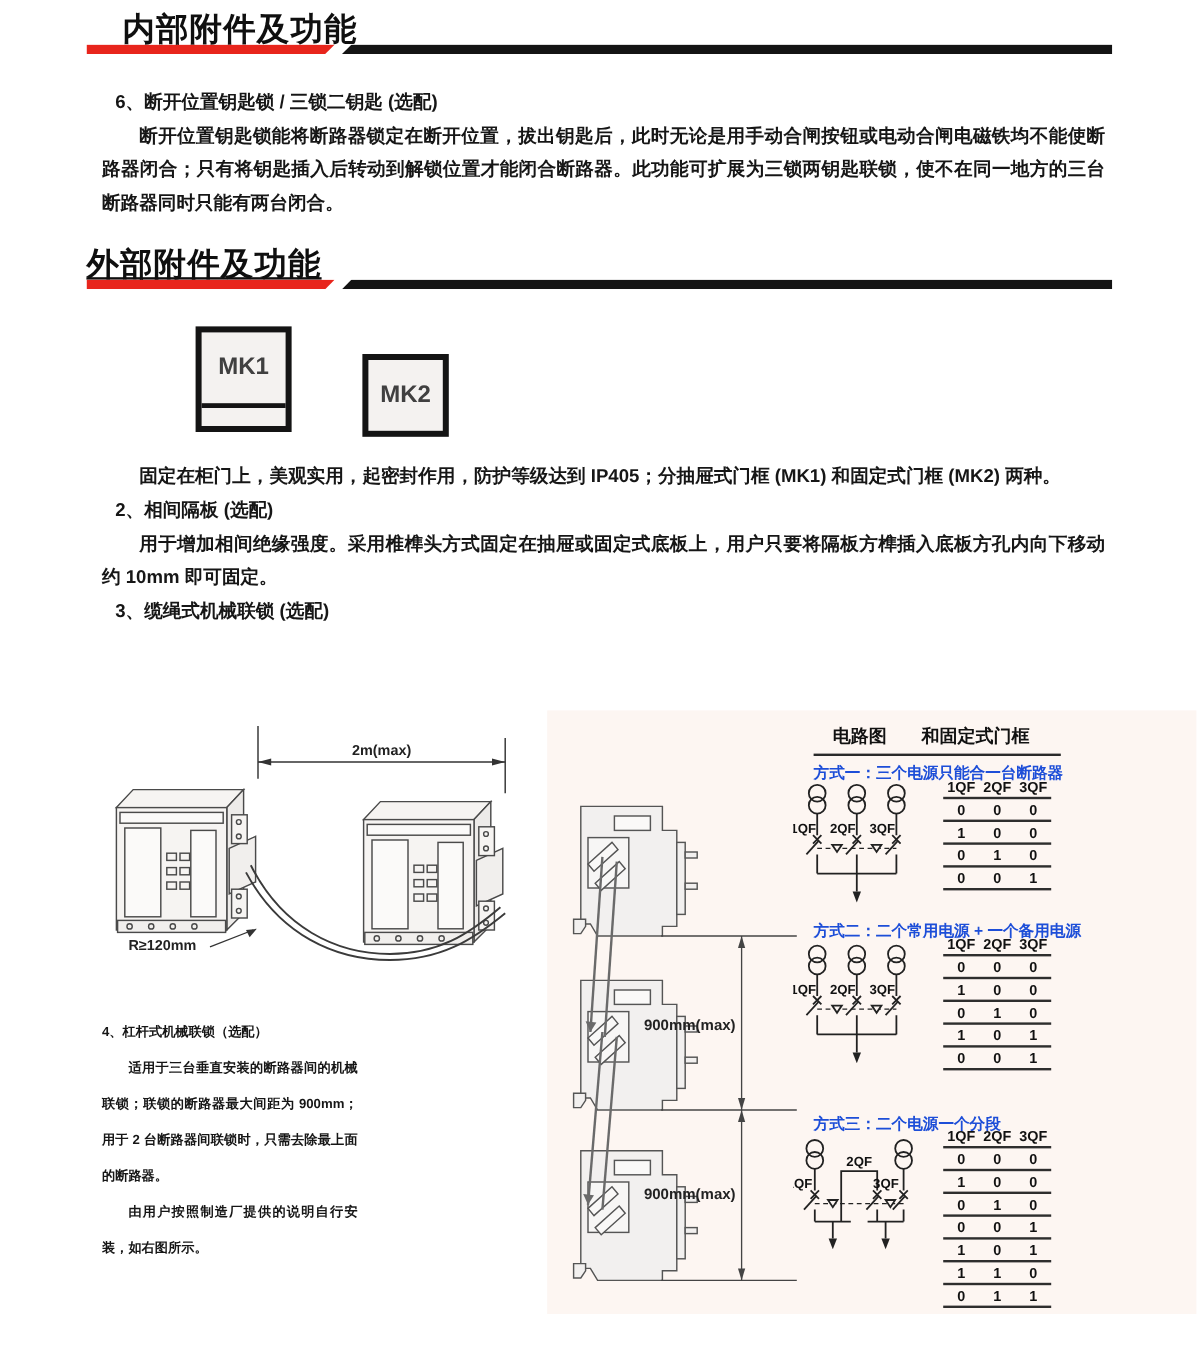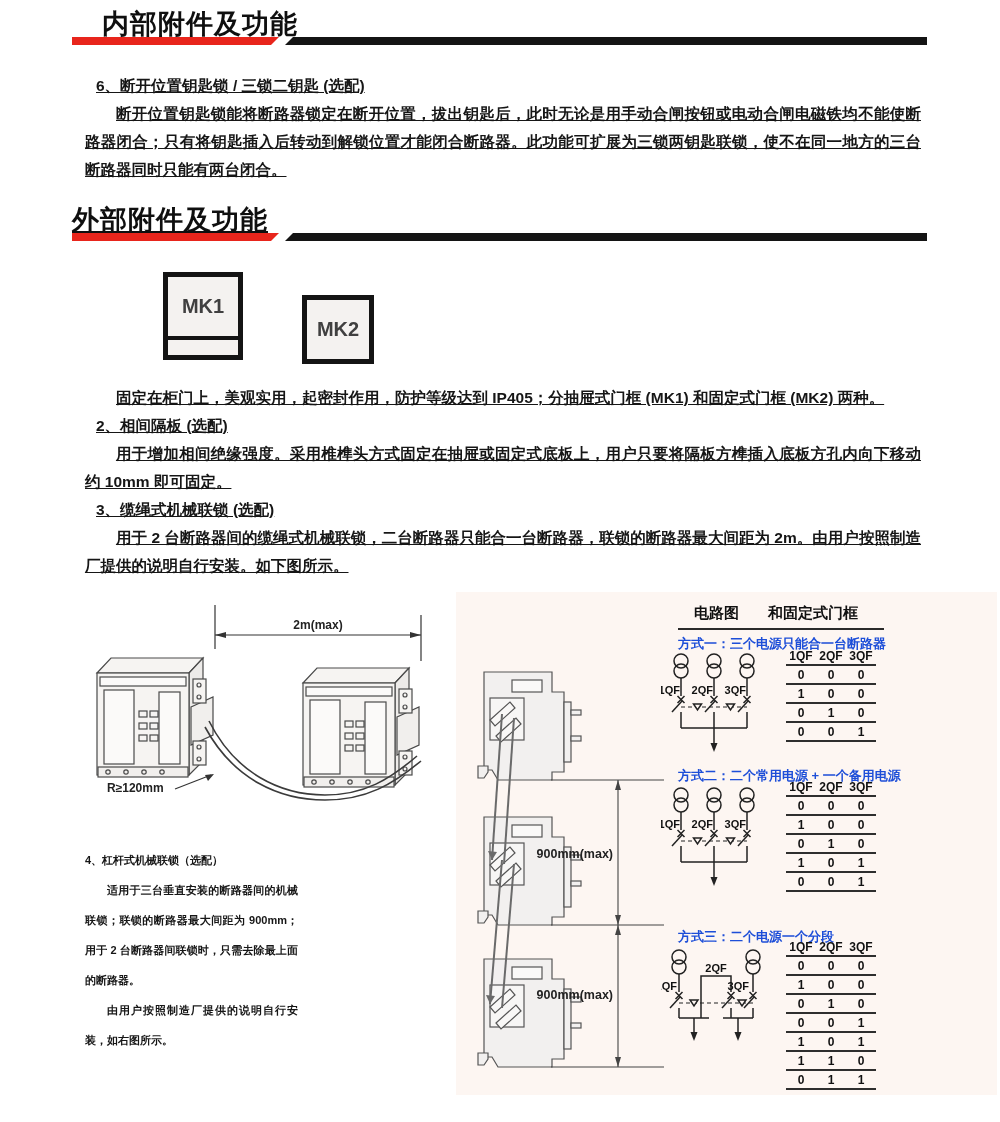--- a/index.html
+++ b/index.html
@@ -5,21 +5,21 @@
   html,body{margin:0;padding:0;background:#ffffff;}
   #page{position:relative;width:1000px;height:1122px;background:#fff;overflow:hidden;
         font-family:"Liberation Sans","DejaVu Sans",sans-serif;color:#161616;}
   .abs{position:absolute;}
   .sec-title{font-size:27px;font-weight:bold;color:#0f0f0f;letter-spacing:1px;white-space:nowrap;}
   .rule{height:8px;width:855px;}
   .rule-red{position:absolute;left:0;top:0;width:207px;height:8px;
             clip-path:polygon(0 0,100% 0,calc(100% - 8px) 100%,0 100%);}
   .rule-black{position:absolute;left:213px;top:0;width:642px;height:8px;
             clip-path:polygon(8px 0,100% 0,100% 100%,0 100%);}
-  .txt{font-size:15.5px;font-weight:600;line-height:28px;color:#161616;text-decoration:underline;}
+  .txt{font-size:15.5px;font-weight:600;line-height:28px;color:#161616;}
   .item-head{margin:0 0 0 11px;white-space:nowrap;}
   .item-body{margin:0;text-indent:2em;text-align:justify;}
   .narrow{width:213px;font-size:11px;font-weight:700;line-height:30px;text-align:justify;}
   .narrow p{margin:0;text-indent:2em;}
   .narrow .nh{text-indent:0;white-space:nowrap;}
   .mkbox{border:5px solid #141414;background:#f4f2f0;display:flex;align-items:center;justify-content:center;
          font-size:20px;font-weight:600;color:#404040;}
   .mk1{flex-direction:column;padding:0;}
   .mk1-top{flex:1;display:flex;align-items:center;justify-content:center;width:100%;border-bottom:4px solid #141414;}
   .mk1-bot{height:15px;width:100%;}
@@ -61,21 +61,20 @@
   </div>
   <div class="abs mkbox" style="left:302px;top:295px;width:62px;height:59px;">
     <span>MK2</span>
   </div>
 
   <div class="abs" style="left:85px;top:384px;width:836px;">
     <div class="txt item-body">固定在柜门上，美观实用，起密封作用，防护等级达到 IP405；分抽屉式门框 (MK1) 和固定式门框 (MK2) 两种。</div>
     <div class="txt item-head">2、相间隔板 (选配)</div>
     <div class="txt item-body">用于增加相间绝缘强度。采用椎榫头方式固定在抽屉或固定式底板上，用户只要将隔板方榫插入底板方孔内向下移动约 10mm 即可固定。</div>
     <div class="txt item-head">3、缆绳式机械联锁 (选配)</div>
-    <div class="txt item-body">用于 2 台断路器间的缆绳式机械联锁，二台断路器只能合一台断路器，联锁的断路器最大间距为 2m。由用户按照制造厂提供的说明自行安装。如下图所示。</div>
   </div>
 
   <svg class="abs" style="left:85px;top:603px;" width="372" height="205" viewBox="0 0 372 205">
     <defs>
       <g id="isoBkr" stroke="#4a4a4a" fill="none" stroke-width="1.2">
         <polygon points="0,24 14,9 106,9 92,24" fill="#f6f4f2"></polygon>
         <polygon points="92,24 106,9 106,112 92,126" fill="#edebe9"></polygon>
         <rect x="0" y="24" width="92" height="102" fill="#f6f4f2"></rect>
         <rect x="3" y="28" width="86" height="9" fill="#fbfaf9"></rect>
         <rect x="7" y="41" width="30" height="74" fill="#fbfaf9"></rect>

